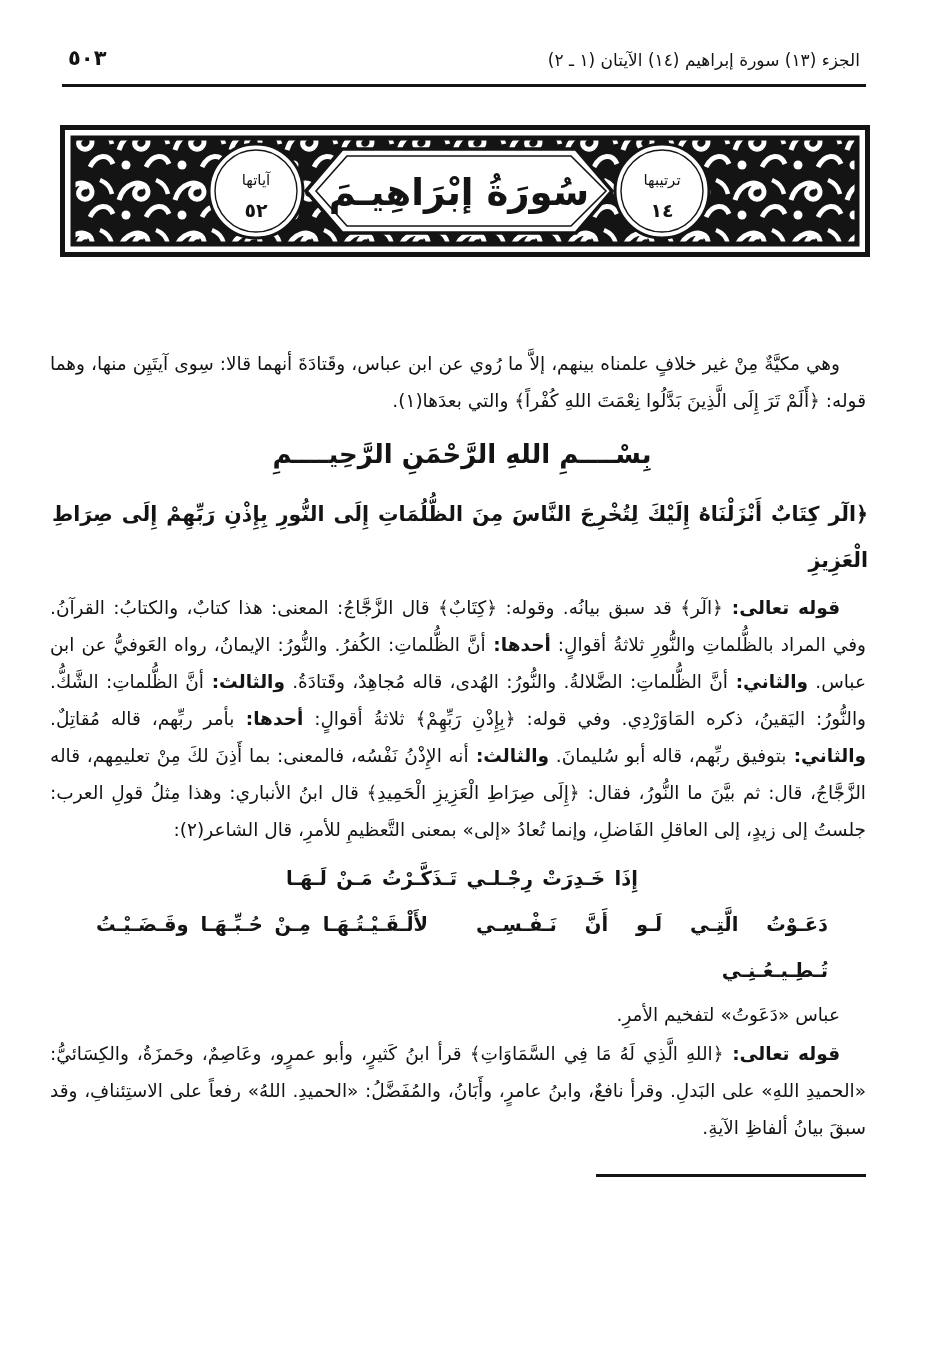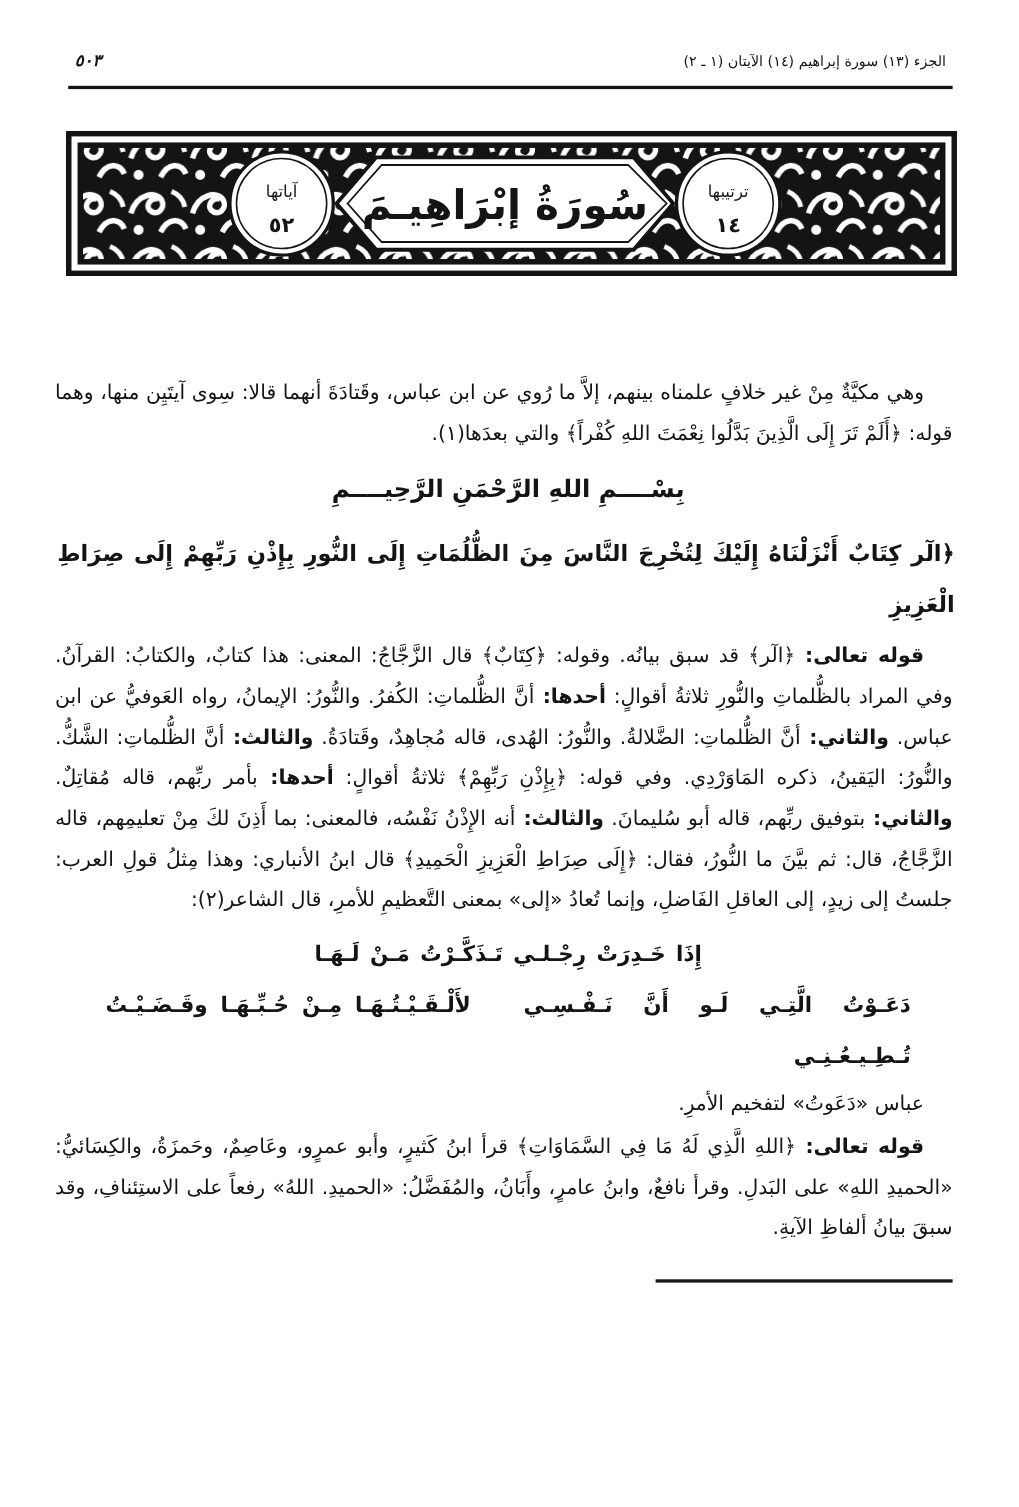--- a/index.html
+++ b/index.html
@@ -7,40 +7,40 @@
     width:926px;height:1370px;overflow:hidden;
     background:#ffffff;color:#141414;
     font-family:"DejaVu Sans",sans-serif;
     direction:rtl;
   }
   .page{position:relative;width:926px;height:1370px;background:#ffffff;}
   .content{padding:46px 50px 0 48px;}
 
   
   .header{display:flex;justify-content:space-between;align-items:flex-end;padding:0 16px 0 20px;}
-  .volume-info{font-size:13px;letter-spacing:0;}
-  .page-number{font-size:15px;font-weight:bold;font-style:italic;}
+  .volume-info{font-size:17px;letter-spacing:0;}
+  .page-number{font-size:21px;font-weight:bold;}
   .header-rule{height:3px;background:#141414;margin:14px 10px 0 14px;}
 
   
   .banner-wrap{margin:38px 6px 0 10px;}
   .banner-wrap svg{display:block;}
 
   
   .para{
     font-size:18.5px;line-height:37px;text-align:justify;
     margin:0 10px 0 2px;
   }
   .para.indent{text-indent:26px;}
   .intro{margin-top:88px;}
   b,.bold{font-weight:bold;}
 
   .basmala{
     margin-top:20px;text-align:center;
-    font-size:22px;font-weight:bold;letter-spacing:1px;
+    font-size:26px;font-weight:bold;letter-spacing:1px;
   }
 
   .verse{
     margin:22px 8px 0 4px;font-weight:bold;font-size:20.5px;line-height:46px;
   }
   .verse-line{text-align:justify;text-align-last:justify;}
   .ayah-num{
     display:inline-block;width:26px;height:26px;line-height:24px;
     border:1.5px solid #141414;border-radius:50%;
     box-shadow:0 0 0 2px #ffffff,0 0 0 3.2px #141414;

